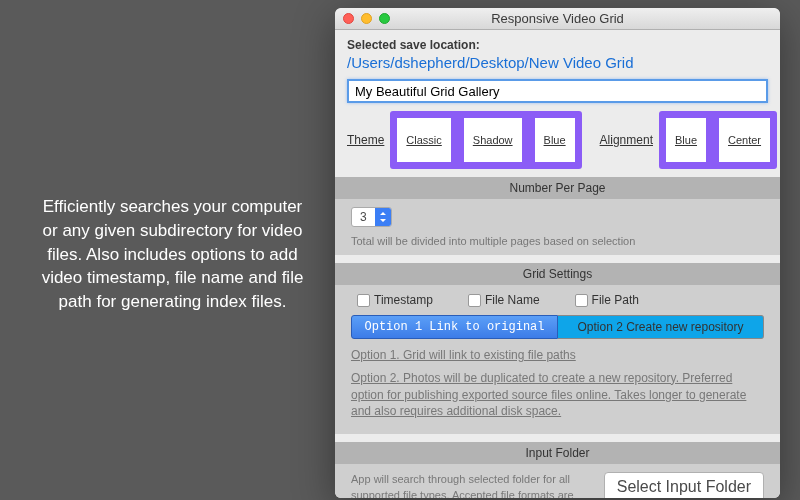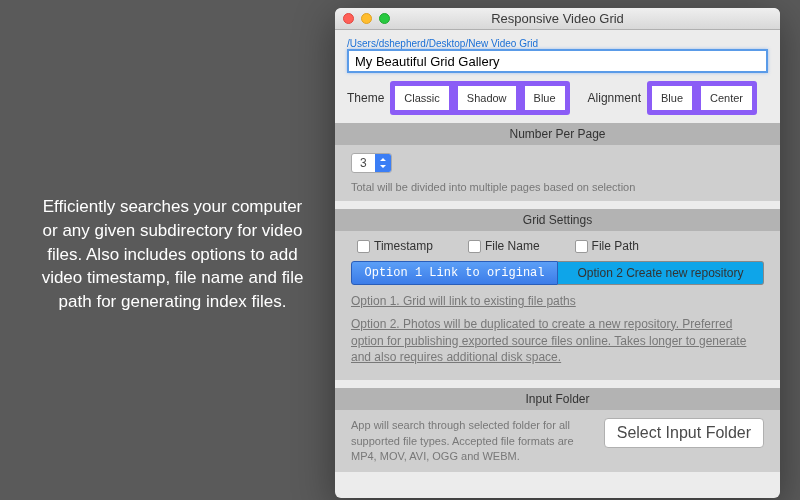--- a/index.html
+++ b/index.html
@@ -70,50 +70,52 @@
       font-size: 12px;
       color: #4a4a4a;
     }
     .save-label {
       font-size: 12px;
       font-weight: 600;
       color: #3a3a3a;
       margin-bottom: 2px;
     }
     .save-path {
-      font-size: 10px;
+      font-size: 15px;
       color: #1a6fd6;
+      margin-bottom: 8px;
     }
     .title-input {
       width: 100%;
       height: 24px;
       border: 2px solid #5a9be8;
       background: #fff;
       padding: 2px 6px;
       font-size: 13px;
       outline: none;
       box-shadow: 0 0 3px rgba(80,150,250,0.5);
     }
     .row {
       display: flex;
       align-items: center;
       margin-top: 8px;
       font-size: 12px;
       color: #333;
+      text-decoration: underline;
     }
     .row-label {
       margin-right: 6px;
     }
     .seg-group {
       display: flex;
     }
     .seg-btn {
       background: #fff;
-      border: 5px solid #8b5cf6;
-      padding: 6px 9px;
+      border: 7px solid #8b5cf6;
+      padding: 16px 9px;
       font-size: 11px;
       cursor: pointer;
       margin-left: -1px;
     }
     .seg-btn:first-child {
       border-radius: 3px 0 0 3px;
       margin-left: 0;
     }
     .seg-btn:last-child {
       border-radius: 0 3px 3px 0;
@@ -244,20 +246,21 @@
   <div class="titlebar">
     <div class="traffic-lights">
       <div class="traffic-light tl-close"></div>
       <div class="traffic-light tl-min"></div>
       <div class="traffic-light tl-max"></div>
     </div>
     <span>Responsive Video Grid</span>
   </div>
 
   <div class="window-body">
+    <div class="save-label">Selected save location:</div>
     <div class="save-path">/Users/dshepherd/Desktop/New Video Grid</div>
 
     <input class="title-input" type="text" value="My Beautiful Grid Gallery" style="">
 
     <div class="row">
       <span class="row-label">Theme</span>
       <div class="seg-group">
         <div class="seg-btn">Classic</div>
         <div class="seg-btn">Shadow</div>
         <div class="seg-btn">Blue</div>

